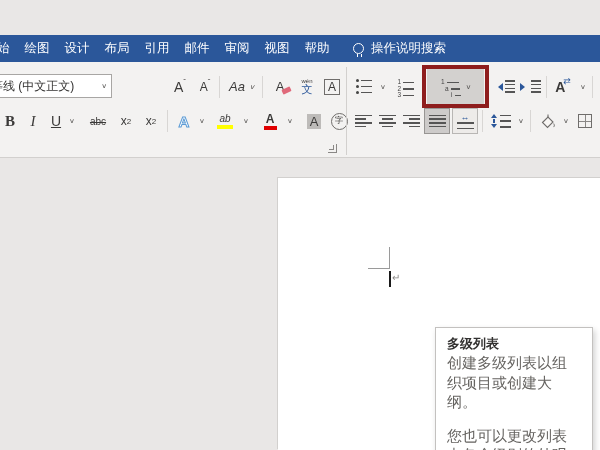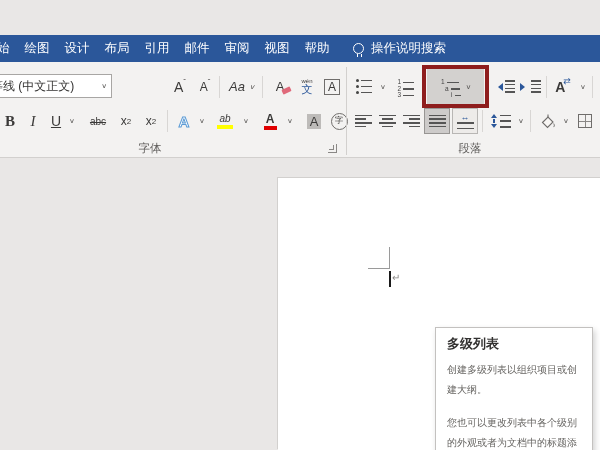--- a/index.html
+++ b/index.html
@@ -85,22 +85,22 @@
   .page { position:absolute; left:278px; top:19px; width:330px; height:272px; background:#fff; box-shadow:-1px -1px 0 #d2d0ce; }
   .caret-v { position:absolute; left:111px; top:69px; width:1px; height:22px; background:#9a9a9a; }
   .caret-h { position:absolute; left:90px; top:90px; width:22px; height:1px; background:#9a9a9a; }
   .caret-text { position:absolute; left:111px; top:93px; width:1.6px; height:16px; background:#1a1a1a; }
   .pilcrow { position:absolute; left:114px; top:94px; font-size:10px; color:#8a8886; }
   .reddot { position:absolute; left:306px; top:231px; width:5px; height:5px; background:#e30b17; border-radius:1px; }
 
   
   .tooltip { position:absolute; left:435px; top:168px; width:158px; background:#fff; border:1px solid #c3c1bf;
     box-shadow:2px 3px 6px rgba(0,0,0,.18); padding:7px 11px 10px 11px; z-index:10; }
-  .tt-title { font-size:13px; font-weight:bold; color:#323130; margin-bottom:7px; }
-  .tt-p { font-size:10px; color:#666461; line-height:19.5px; }
+  .tt-title { font-size:13px; font-weight:bold; color:#323130; }
+  .tt-p { font-size:15px; color:#666461; line-height:19.5px; }
   .tt-p + .tt-p { margin-top:14px; }
 </style>
 </head>
 <body>
 
 <div class="app">
 
 
   <div class="tabrow">
     <div class="tab">开始</div>
@@ -196,21 +196,20 @@
       </div>
     <div class="rb row2" style="left:302px; width:24px;">
       <span class="shadeA">A</span>
     </div>
     <div class="rb row2" style="left:328px; width:22px;">
       <span class="circ">
           <span>字</span>
         </span>
     </div>
 
-    <div class="grplabel" style="left:60px; width:180px;">字体</div>
     <span class="launcher" style="left:328px;"></span>
 
     <span class="gdiv"></span>
 
     <div class="rb row1" style="left:351px; width:26px;">
       <span class="mini">
         <span class="mrow">
             <span class="mdot"></span>
             <span class="mln"></span>
           </span>
@@ -364,21 +363,20 @@
     <div class="rb row2" style="left:560px; width:12px;">
         <span class="dd">∨</span>
       </div>
     <div class="rb row2" style="left:574px; width:22px;">
       <span class="grid-icon"></span>
     </div>
     <div class="rb row2" style="left:596px; width:12px;">
         <span class="dd">∨</span>
       </div>
 
-    <div class="grplabel" style="left:380px; width:180px;">段落</div>
   </div>
 
   <div class="docarea">
     <div class="page">
       <span class="caret-v"></span>
       <span class="caret-h"></span>
       <span class="caret-text"></span>
       <span class="pilcrow">↵</span>
       <span class="reddot"></span>
     </div>

